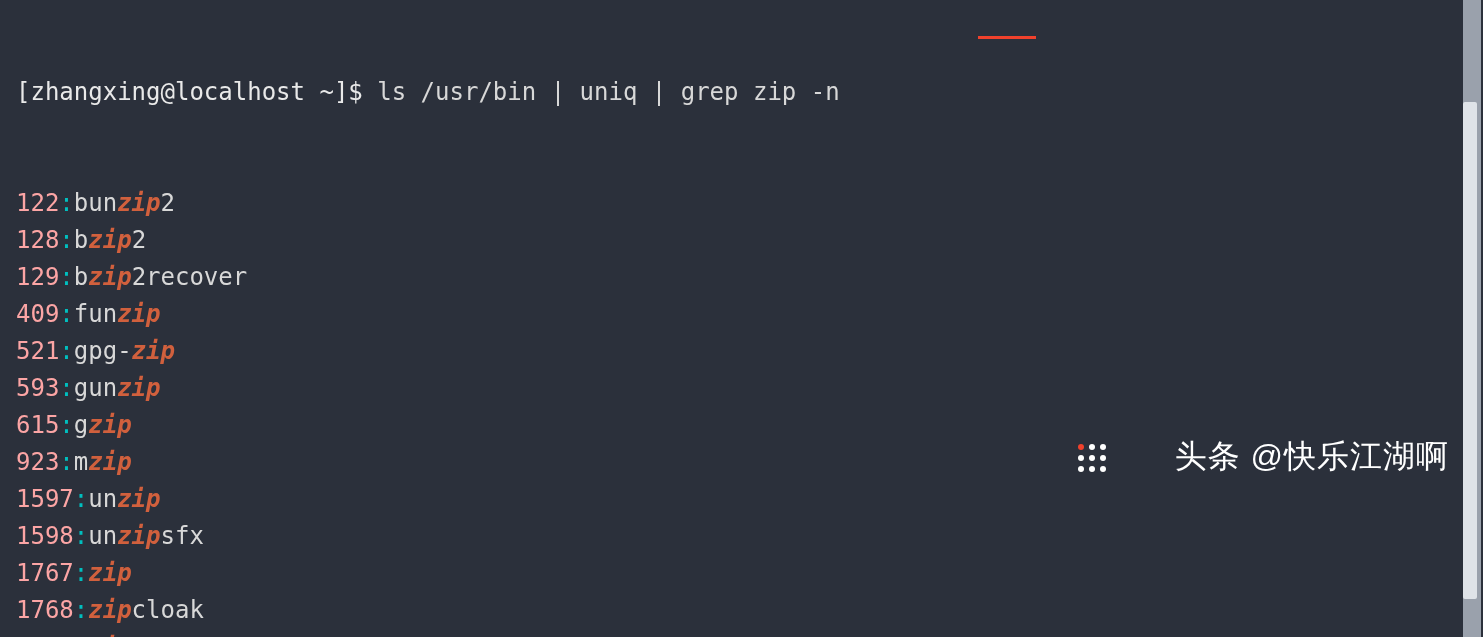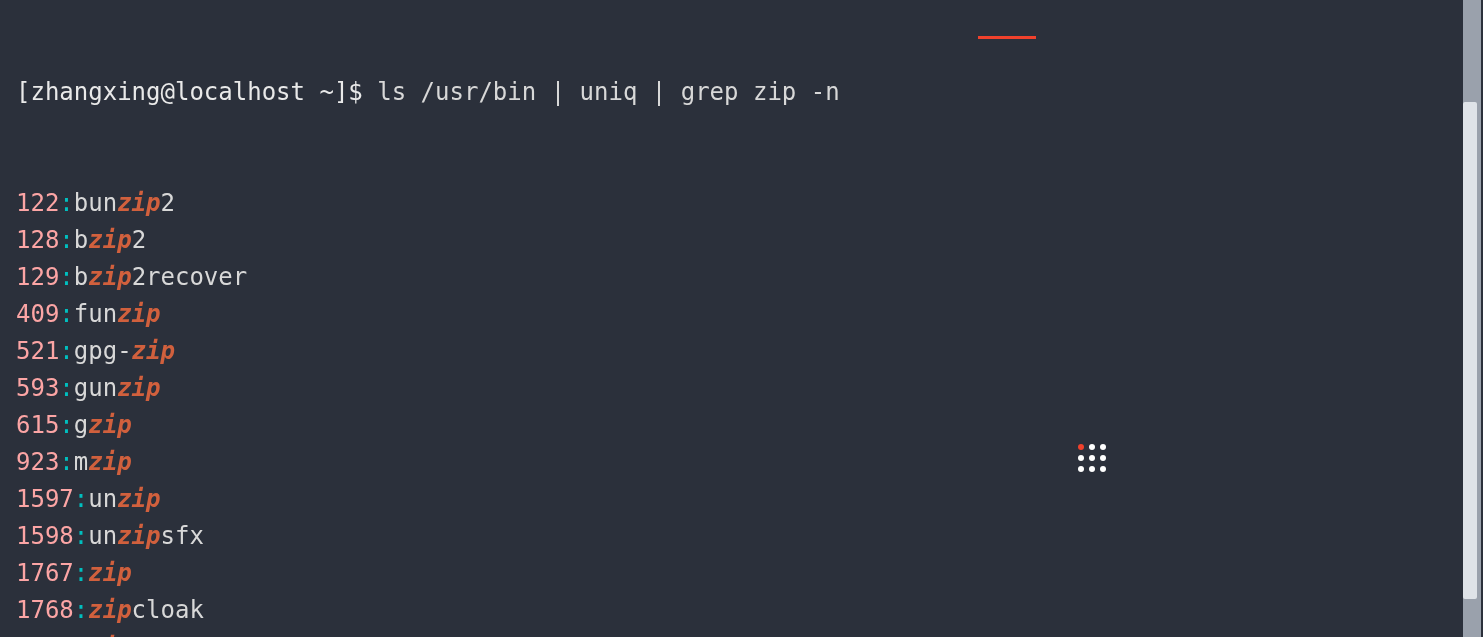--- a/index.html
+++ b/index.html
@@ -46,14 +46,15 @@
     <circle cx="17" cy="6" r="3" fill="#fff"></circle>
     <circle cx="28" cy="6" r="3" fill="#fff"></circle>
     <circle cx="6" cy="17" r="3" fill="#fff"></circle>
     <circle cx="17" cy="17" r="3" fill="#fff"></circle>
     <circle cx="28" cy="17" r="3" fill="#fff"></circle>
     <circle cx="6" cy="28" r="3" fill="#fff"></circle>
     <circle cx="17" cy="28" r="3" fill="#fff"></circle>
     <circle cx="28" cy="28" r="3" fill="#fff"></circle>
   </svg>
 </div>
+<div class="tt-text">头条 @快乐江湖啊</div>
 
 </div>
 
 </body></html>

